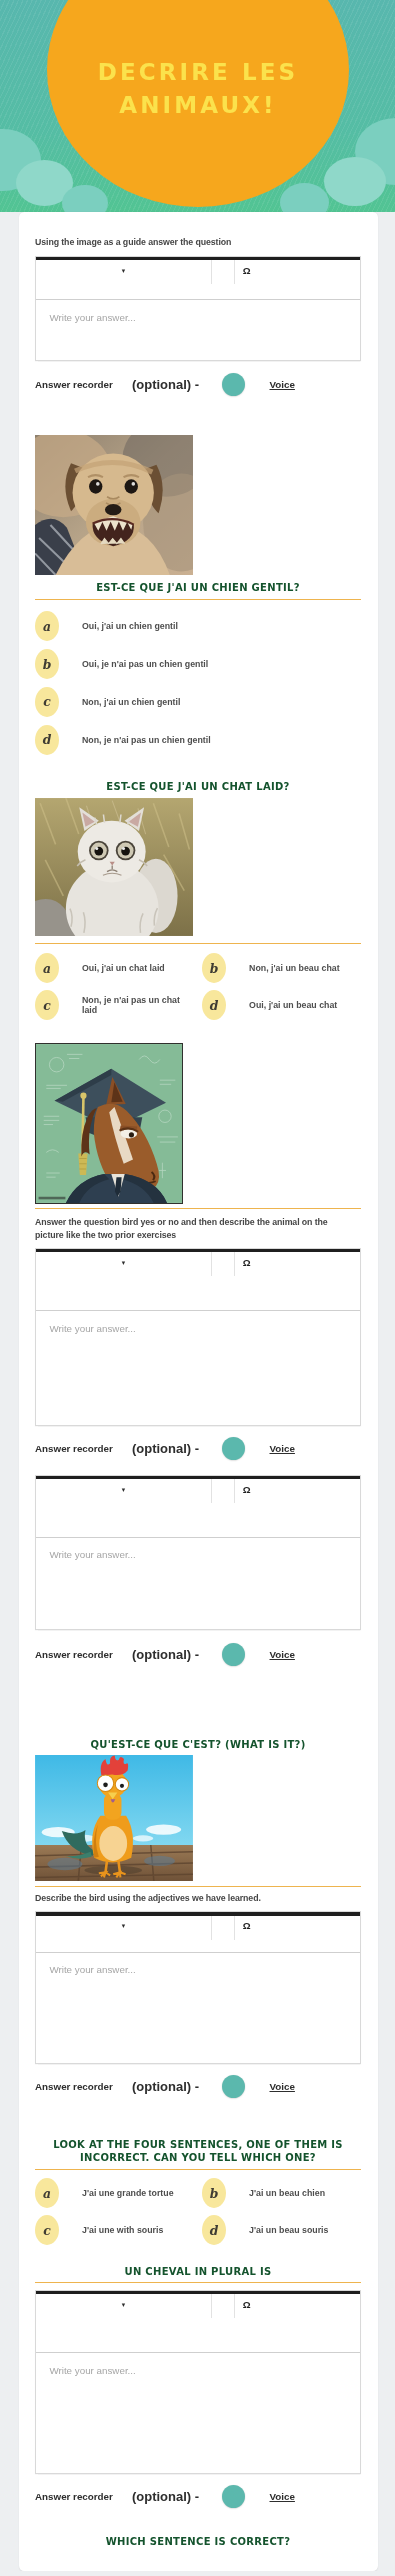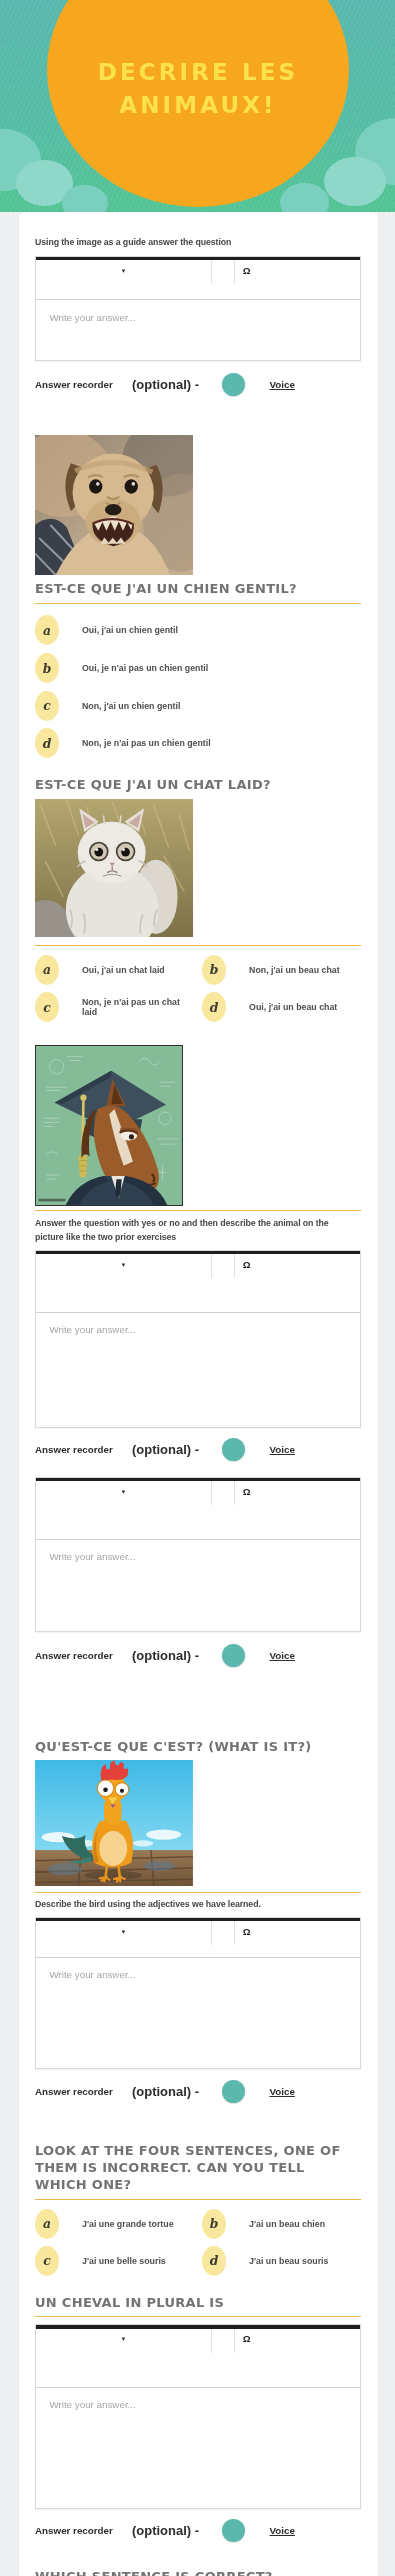--- a/index.html
+++ b/index.html
@@ -18,22 +18,22 @@
   .c6{width:49px;height:39px;right:67px;top:183px;background:#7bcfbf;}
   .sun{position:absolute;left:50%;top:-67px;transform:translateX(-50%);
     width:302px;height:274px;border-radius:50%;background:#f6a71d;}
   .hero-title{position:absolute;left:0;right:0;top:56px;text-align:center;
     color:#fbe24c;font-weight:800;font-size:23px;letter-spacing:3.1px;line-height:1.45;
     font-family:"DejaVu Sans",sans-serif;}
   
   .card{margin:0 18.5px;background:#ffffff;border-radius:5.2px;position:relative;top:0;
     padding:24px 16.5px 23px 16.5px;box-shadow:0 0.5px 1.5px rgba(0,0,0,.08);}
   .prompt{font-size:8.8px;font-weight:700;color:#474747;letter-spacing:-0.1px;line-height:1.5;}
-  .qtitle{margin:0;color:#737373;font-weight:800;font-size:13px;letter-spacing:0.3px;
-    line-height:1.3;font-family:"DejaVu Sans",sans-serif;}
+  .qtitle{margin:0;color:#14532d;font-weight:800;font-size:10px;letter-spacing:0.3px;
+    line-height:1.3;font-family:"DejaVu Sans",sans-serif;text-align:center;}
   .rule{height:1px;background:#eeb44e;width:100%;}
   
   .editor{border:0.5px solid #d9d9d9;background:#fff;box-shadow:0 0.5px 1px rgba(0,0,0,.05);}
   .ed-top{height:3.1px;background:#1f1f1f;}
   .ed-tools{display:flex;align-items:flex-start;border-bottom:0.5px solid #cfcfcf;}
   .cell-a{flex:0 0 54%;display:flex;justify-content:center;padding-top:6.7px;}
   .caret{font-size:6.7px;color:#2d2d2d;cursor:pointer;}
   .sep{width:0.5px;background:#e2e2e2;height:24px;}
   .cell-b{flex:0 0 23px;height:24px;}
   .cell-c{padding:4.6px 0 0 7.7px;font-size:9.8px;font-weight:700;color:#1f1f1f;cursor:pointer;}
@@ -157,21 +157,21 @@
     <div class="opt-row">
       <span class="badge">c</span>
       <span class="opt-text">Non, j'ai un chien gentil</span>
     </div>
     <div class="opt-row">
       <span class="badge">d</span>
       <span class="opt-text">Non, je n'ai pas un chien gentil</span>
     </div>
   </div>
 
-  <h2 class="qtitle" style="margin-top:19px">EST-CE QUE J'AI UN CHAT LAID?</h2>
+  <h2 class="qtitle" style="margin-top:25px">EST-CE QUE J'AI UN CHAT LAID?</h2>
 
   <div class="photo" style="margin-top:5.2px;width:158px;height:138px">
     <svg width="158" height="138" viewBox="0 0 307 268">
       <defs>
         <linearGradient id="grass" x1="0" y1="0" x2="0" y2="1">
           <stop offset="0" stop-color="#b4a670"></stop>
             <stop offset="1" stop-color="#7d7148"></stop>
         </linearGradient>
       </defs>
       <rect width="307" height="268" fill="url(#grass)"></rect>
@@ -259,21 +259,21 @@
       <path d="M58 308 Q80 262 132 252 L172 252 Q234 262 254 308 Z" fill="#2e3f50"></path>
       <path d="M58 308 Q80 262 132 252 L142 262 Q100 272 84 308 Z" fill="#24323f"></path>
       <path d="M254 308 Q234 262 172 252 L166 262 Q210 272 228 308 Z" fill="#24323f"></path>
       <polygon points="146,252 172,252 160,296" fill="#e8e4da"></polygon>
       <path d="M156 258 l10 0 l-2 28 l-6 10 l-5-10 Z" fill="#1f2c38"></path>
       <rect x="5" y="296" width="52" height="5" fill="#222" opacity="0.55"></rect>
     </svg>
   </div>
 
   <div class="rule" style="margin-top:4.1px"></div>
-  <div class="prompt" style="margin-top:6.2px;max-width:309px">Answer the question with yes or no and then describe the animal on the picture like the two prior exercises</div>
+  <div class="prompt" style="margin-top:6.2px;max-width:309px">Answer the question bird yes or no and then describe the animal on the picture like the two prior exercises</div>
 
   <div class="editor" style="margin-top:6.2px">
     <div class="ed-top"></div>
     <div class="ed-tools tools-m">
       <div class="cell-a">
           <span class="caret">▾</span>
         </div>
       <div class="sep"></div>
       <div class="cell-b"></div>
       <div class="sep"></div>
@@ -391,21 +391,21 @@
     <div class="opt-row">
       <span class="badge">a</span>
       <span class="opt-text">J'ai une grande tortue</span>
     </div>
     <div class="opt-row">
       <span class="badge">b</span>
       <span class="opt-text">J'ai un beau chien</span>
     </div>
     <div class="opt-row">
       <span class="badge">c</span>
-      <span class="opt-text">J'ai une belle souris</span>
+      <span class="opt-text">J'ai une with souris</span>
     </div>
     <div class="opt-row">
       <span class="badge">d</span>
       <span class="opt-text">J'ai un beau souris</span>
     </div>
   </div>
 
   <h2 class="qtitle" style="margin-top:19.6px">UN CHEVAL IN PLURAL IS</h2>
   <div class="rule" style="margin-top:4.1px"></div>
 

